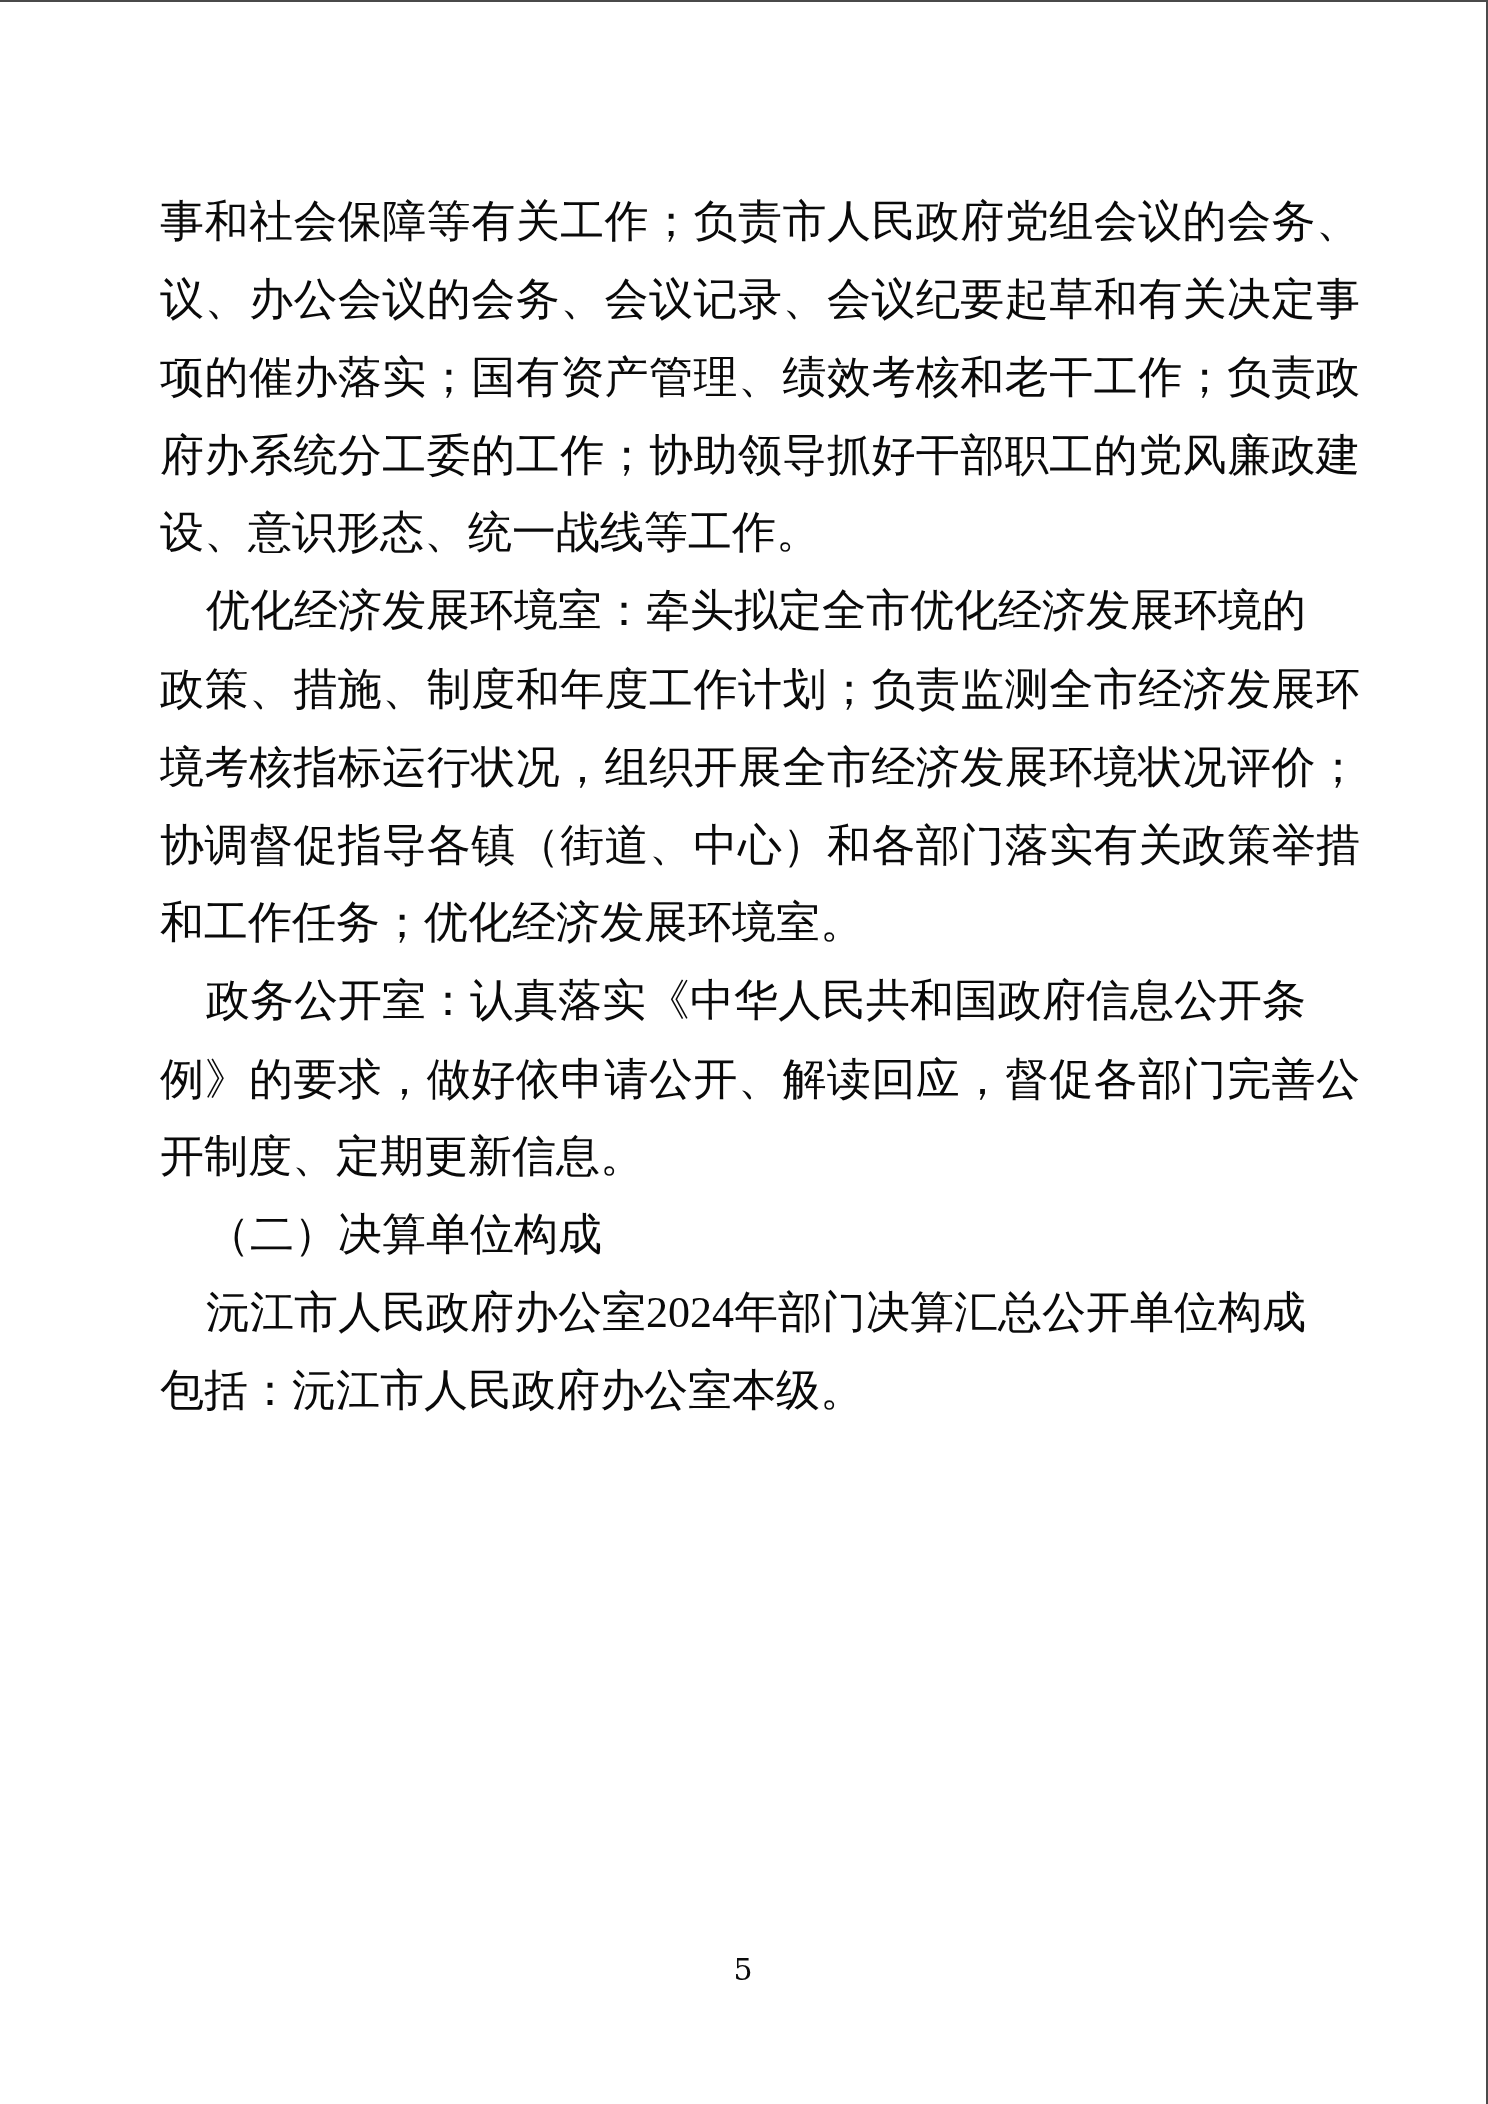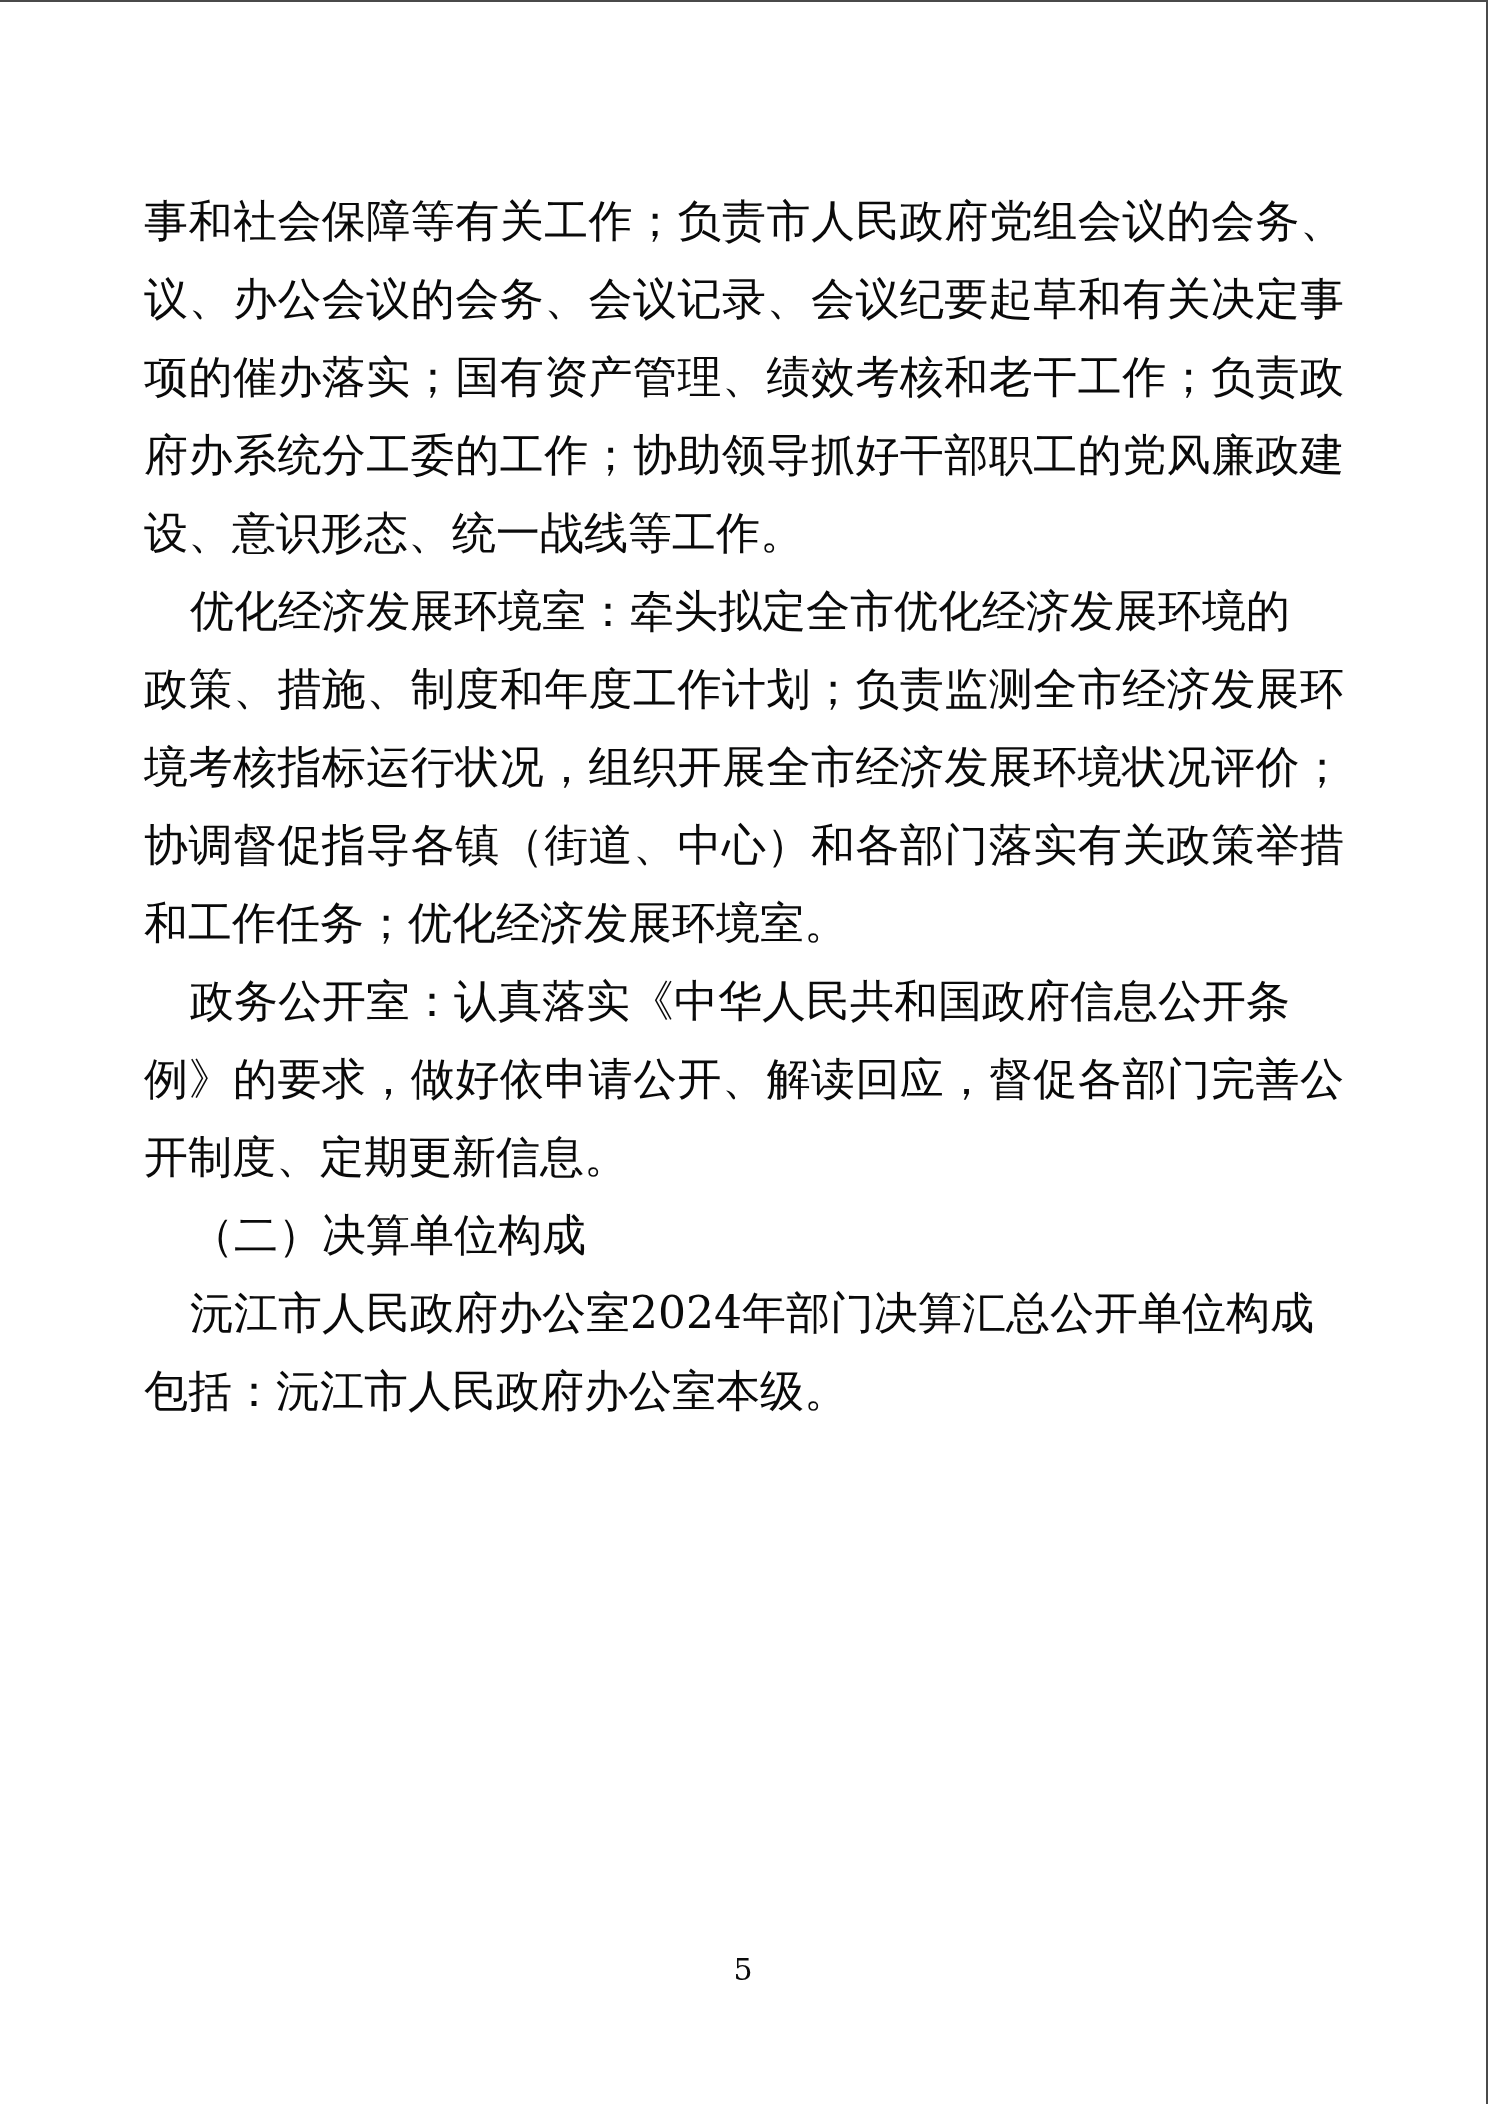--- a/index.html
+++ b/index.html
@@ -14,35 +14,36 @@
     box-sizing: border-box;
     background: #ffffff;
     border-top: 2px solid #4a4a4a;
     border-right: 2px solid #4a4a4a;
     font-family: "DejaVu Serif", "Liberation Serif", serif;
     color: #0a0a0a;
     overflow: hidden;
   }
   .body-text {
     position: absolute;
-    left: 144px;
+    left: 160px;
     top: 180px;
     width: 1200px;
   }
   .line {
     font-size: 44px;
     height: 78px;
     line-height: 78px;
     text-align: justify;
     text-align-last: justify;
   }
   .line.nojust,
   .line.last {
     text-align: left;
     text-align-last: left;
+    font-family: Liberation Serif, serif;
   }
   .line.indent {
     text-indent: 46px;
   }
   .page-footer {
     position: absolute;
     left: 0;
     right: 0;
     top: 1950px;
     text-align: center;

